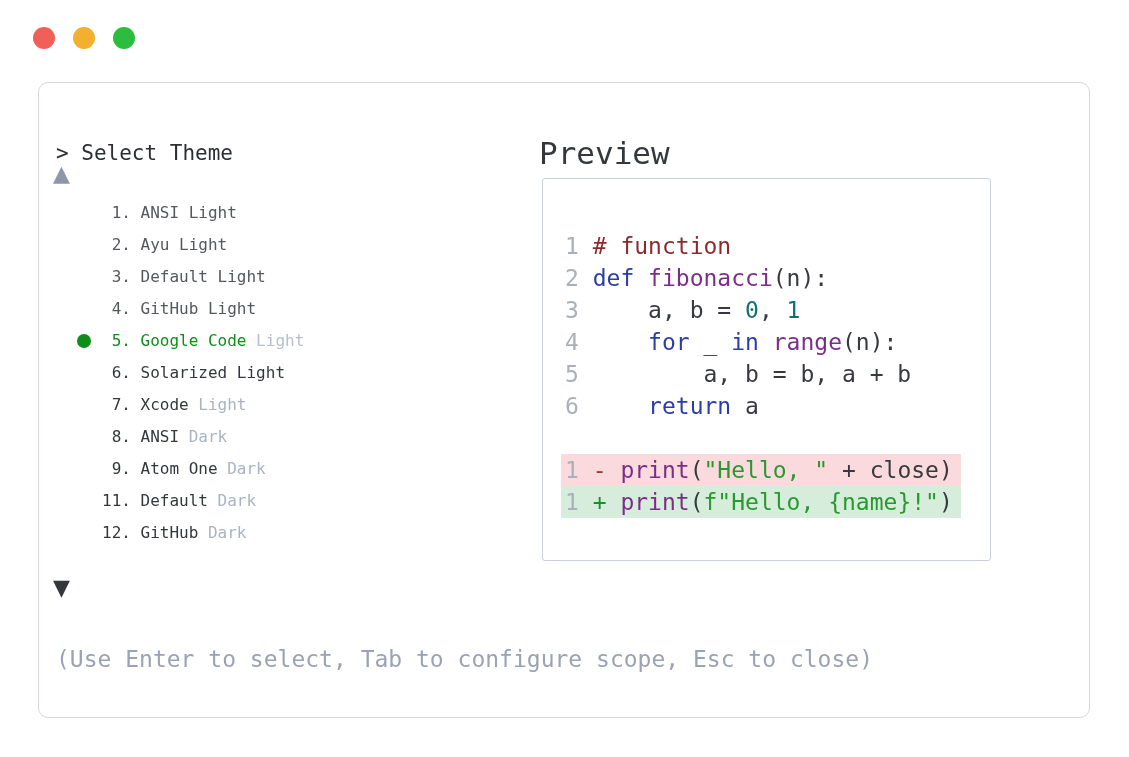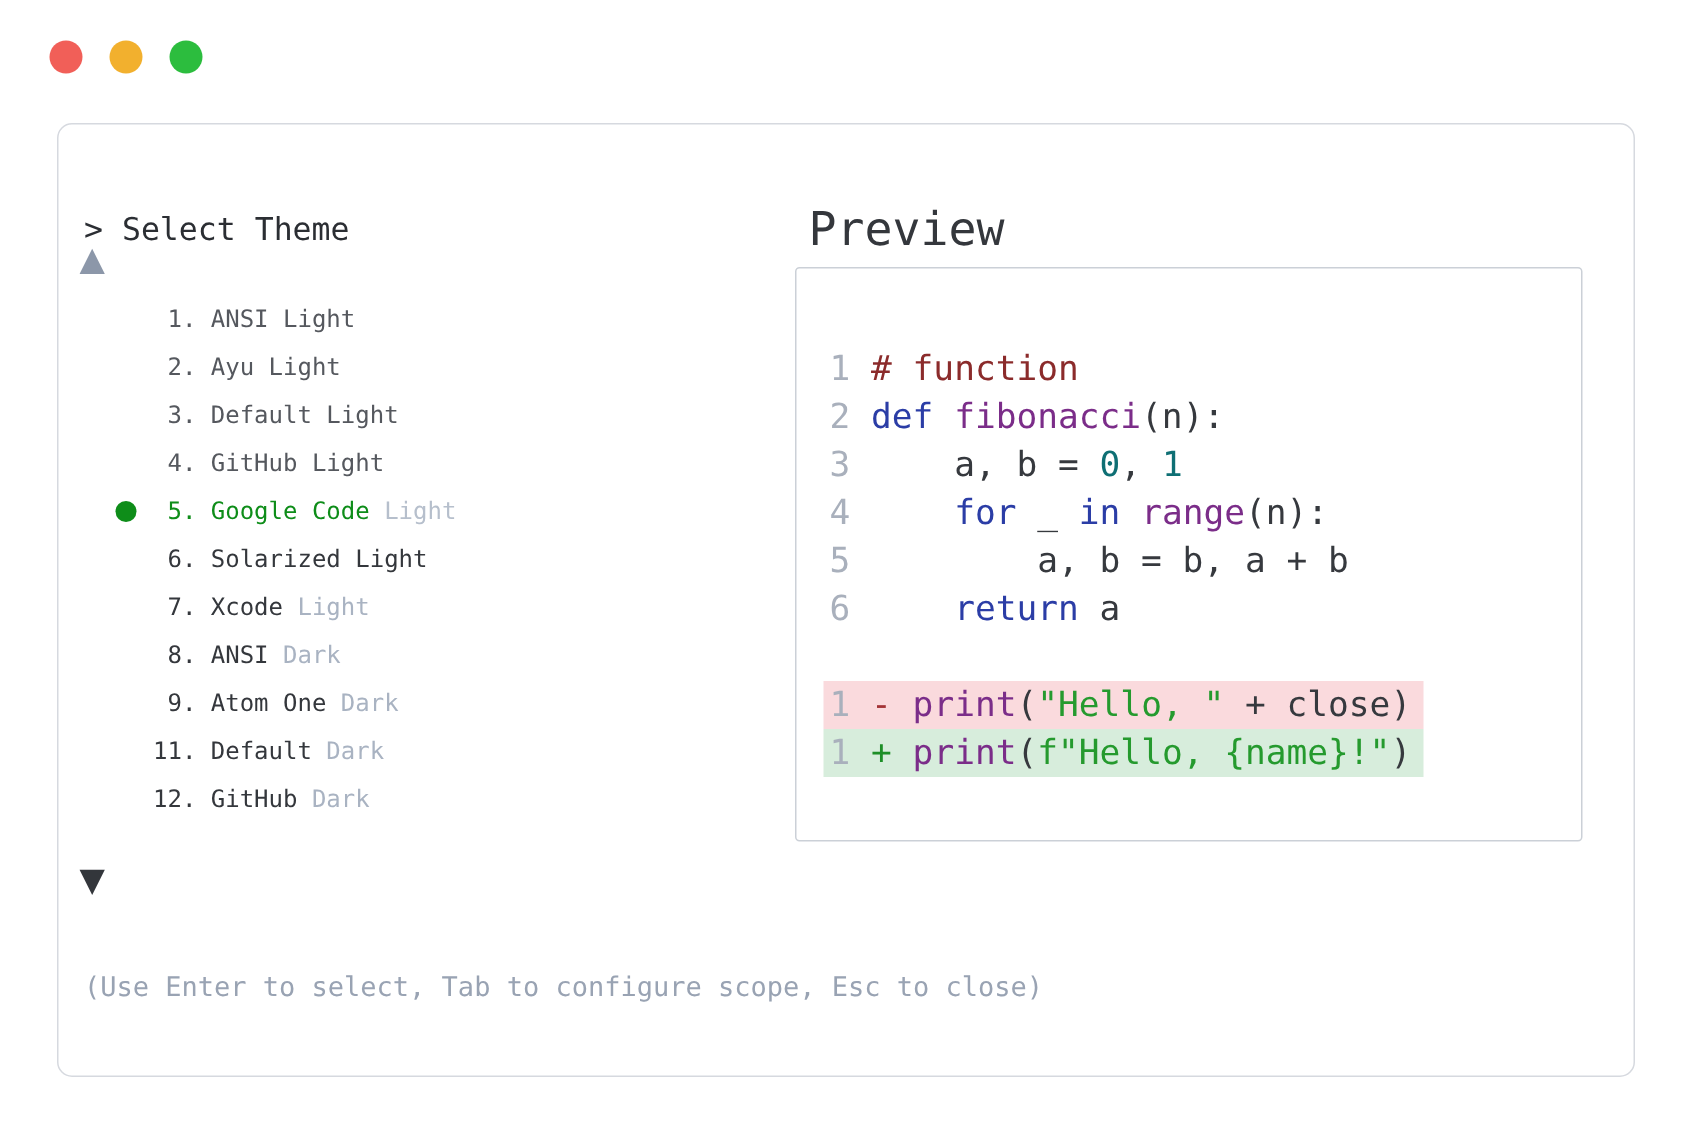--- a/index.html
+++ b/index.html
@@ -35,25 +35,25 @@
                border-radius:50%; background:var(--selected_green); }
   .trow .num { display:inline-block; width:3ch; text-align:right; }
   .trow .name { margin-left:1ch; }
   .trow .suffix { margin-left:1ch; }
   .tone-muted    { color:var(--muted); }
   .tone-dark     { color:var(--dark); }
   .tone-selected { color:var(--selected_green); }
   .suffix-dim      { color:var(--dim); }
   .suffix-dim-lite { color:var(--dim_light); }
 
-  .hint { position:absolute; left:17px; top:560px; font-size:18px; line-height:32px;
+  .hint { position:absolute; left:17px; top:560px; font-size:23px; line-height:32px;
           color:var(--hint); white-space:pre; }
 
   
-  .preview-box { position:absolute; left:491px; top:95px; width:525px; height:383px;
+  .preview-box { position:absolute; left:503px; top:95px; width:449px; height:383px;
                  border:1.5px solid var(--preview_border); border-radius:3px; background:#fff;text-decoration:underline; }
   .code { position:absolute; left:22px; top:51px; font-size:23px; }
   .cline { height:32px; line-height:32px; white-space:pre; color:var(--plain); }
   .linewrap { display:inline-block; height:32px; }
   .linewrap.removed { background:var(--bg_removed); padding:0 8px 0 4px; margin-left:-4px; }
   .linewrap.added   { background:var(--bg_added);   padding:0 8px 0 4px; margin-left:-4px; }
   .tk-lno     { color:var(--lno); }
   .tk-comment { color:var(--comment); }
   .tk-kw      { color:var(--kw); }
   .tk-fn      { color:var(--fn); }

